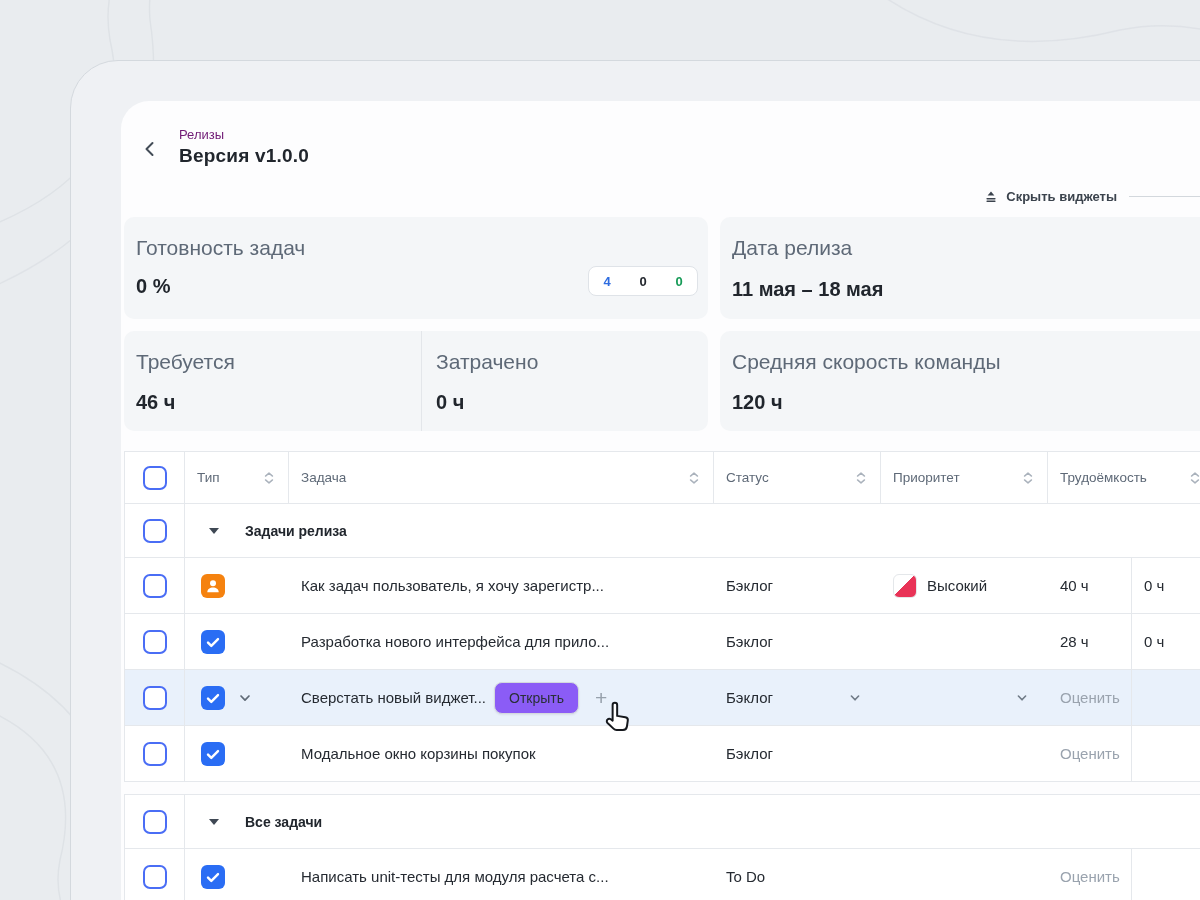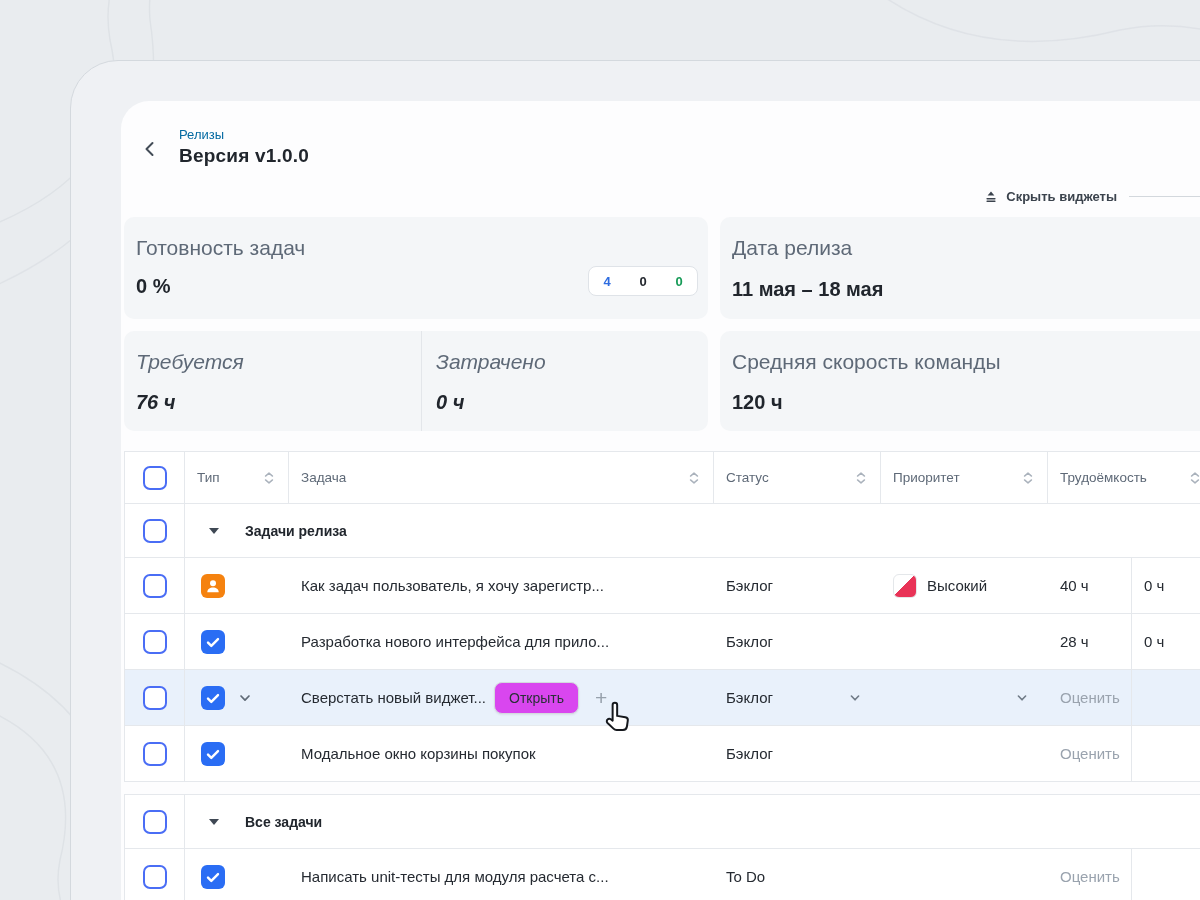--- a/index.html
+++ b/index.html
@@ -7,21 +7,21 @@
   .stage { position:relative; width:1200px; height:900px; overflow:hidden; background:#e9ecef; }
   .topo { position:absolute; inset:0; pointer-events:none; }
 
   .frame { position:absolute; left:70px; top:60px; width:1190px; height:920px;
            background:#eff1f4; border:1px solid #d4d9de; border-radius:48px 0 0 0; }
   .window { position:absolute; left:50px; top:40px; width:1140px; height:880px;
             background:#fdfdfe; border-radius:28px 0 0 0; }
 
   
   .back { position:absolute; left:16px; top:36px; width:26px; height:26px; border:none; background:transparent; cursor:pointer; }
-  .crumb { position:absolute; left:58px; top:26px; font-size:13px; color:#0369a1; }
+  .crumb { position:absolute; left:58px; top:26px; font-size:13px; color:#701a75; }
   .title { position:absolute; left:58px; top:44px; font-size:19px; font-weight:700; color:#21262d; letter-spacing:.2px; }
 
   .toggle-row { position:absolute; left:0; right:0; top:86px; height:18px; display:flex; align-items:center; }
   .toggle-row .spacer { flex:1; }
   .hide-widgets { display:flex; align-items:center; gap:8px; border:none; background:transparent; cursor:pointer;
                   font-family:inherit; font-size:13px; font-weight:700; color:#3b434d; }
   .toggle-line { width:132px; height:1px; background:#d3d8dd; margin-left:12px; }
 
   
   .widgets { position:absolute; left:3px; right:0; top:116px; }
@@ -32,21 +32,21 @@
   .card-readiness { width:584px; height:102px; padding:19px 12px 0 12px; }
   .card-readiness .wvalue { margin-top:15px; }
   .card-date { flex:1; height:102px; padding:19px 0 0 12px; }
   .card-date .wvalue { margin-top:18px; }
   .counts { position:absolute; right:10px; top:49px; width:110px; height:30px; background:#ffffff;
             border:1px solid #dfe3e8; border-radius:8px; display:flex; align-items:center; }
   .counts span { flex:1; text-align:center; font-size:13px; font-weight:700; }
   .cnt-open { color:#2e6ce0; }
   .cnt-mid  { color:#23272e; }
   .cnt-done { color:#159a56; }
-  .card-hours { width:584px; height:100px; display:flex;font-style:italic; }
+  .card-hours { width:584px; height:100px; display:flex; }
   .card-hours .half { padding:19px 0 0 12px; }
   .card-hours .half-l { width:297px; }
   .card-hours .vdiv { width:1px; background:#e3e6ea; }
   .card-hours .half-r { flex:1; padding-left:14px; }
   .card-hours .wvalue { margin-top:17px; }
   .card-velocity { flex:1; height:100px; padding:19px 0 0 12px; }
   .card-velocity .wvalue { margin-top:17px; }
 
   
   .table { position:absolute; left:3px; right:0; top:350px; }
@@ -82,21 +82,21 @@
   .placeholder { color:#9aa3ae; }
   .ticon { width:24px; height:24px; display:inline-flex; line-height:0; }
   .expander { margin-left:13px; line-height:0; cursor:pointer; }
   .prio-icon { width:24px; height:24px; border-radius:6px; border:1px solid #e4e7ea;
                background:linear-gradient(135deg,#ffffff 0%,#ffffff 46%,#e93357 46%,#e93357 100%); }
   .effort-sub { height:100%; display:flex; align-items:center; padding-left:12px; }
   .sub-est { width:84px; border-right:1px solid #e5e8ec; }
   .sub-spent { flex:1; }
   .cell-chevron { position:absolute; right:20px; top:50%; transform:translateY(-50%); line-height:0; }
 
-  .open-btn { margin-left:8px; height:32px; padding:0 14px; background:#d946ef; border:1px solid #d4d9de;
+  .open-btn { margin-left:8px; height:32px; padding:0 14px; background:#8b5cf6; border:1px solid #d4d9de;
               border-radius:8px; font-family:inherit; font-size:14px; color:#2a3038;
               box-shadow:0 1px 2px rgba(20,30,40,.08); cursor:pointer; flex:none; }
   .plus { margin-left:16px; font-size:21px; color:#97a1ac; font-weight:400; cursor:pointer; flex:none; }
 
   .cursor { position:absolute; left:602px; top:700px; pointer-events:none; }
 </style>
 </head>
 <body>
 
 <div class="stage">
@@ -150,21 +150,21 @@
           </div>
           <div class="card card-date">
             <div class="wlabel">Дата релиза</div>
             <div class="wvalue">11 мая – 18 мая</div>
           </div>
         </div>
         <div class="wrow">
           <div class="card card-hours">
             <div class="half half-l">
               <div class="wlabel">Требуется</div>
-              <div class="wvalue">76 ч</div>
+              <div class="wvalue">46 ч</div>
             </div>
             <div class="vdiv"></div>
             <div class="half half-r">
               <div class="wlabel">Затрачено</div>
               <div class="wvalue">0 ч</div>
             </div>
           </div>
           <div class="card card-velocity">
             <div class="wlabel">Средняя скорость команды</div>
             <div class="wvalue">120 ч</div>

